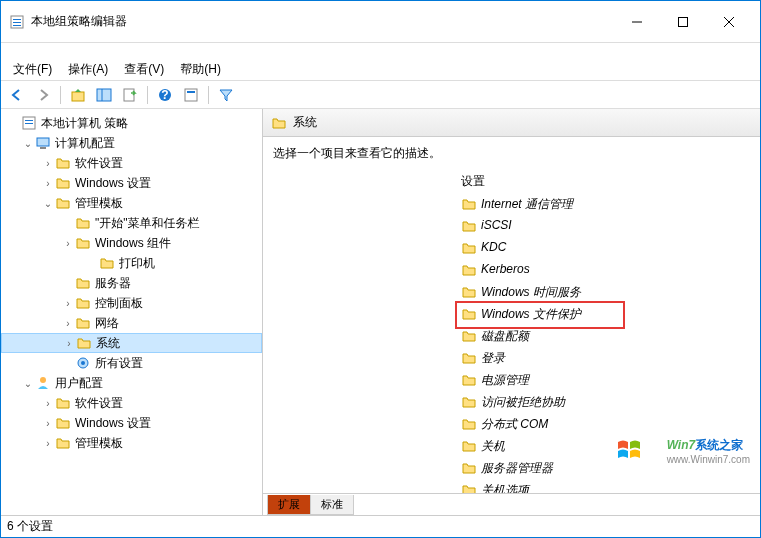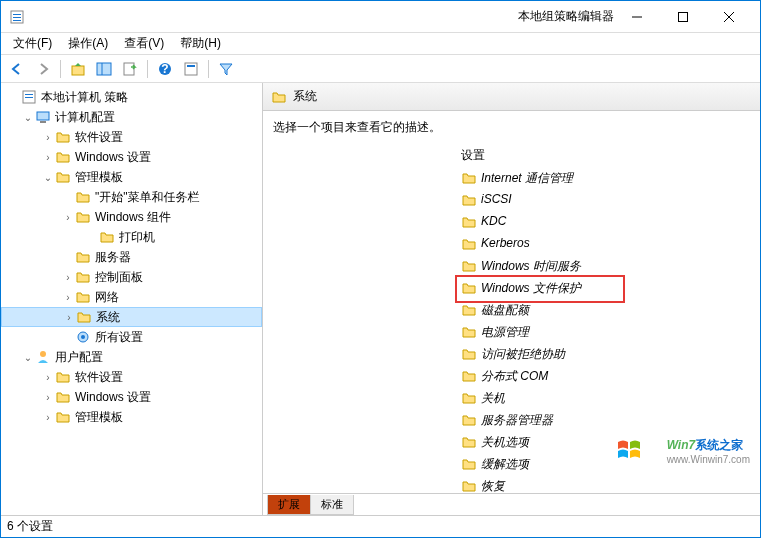--- a/index.html
+++ b/index.html
@@ -1,21 +1,21 @@
 <!DOCTYPE html>
 <html><head>
 <meta charset="utf-8">
 <style>
 * { box-sizing: border-box; margin: 0; padding: 0; font-family: "Microsoft YaHei", "Segoe UI", sans-serif; font-size: 12px; }
 body { background: #fff; width: 761px; height: 538px; border: 1px solid #0078d7; display: flex; flex-direction: column; }
-.titlebar { height: 32px; background: #fff; display: flex; align-items: center; padding: 0 8px; border-bottom: 1px solid #ddd; text-align: right; }
+.titlebar { height: 42px; background: #fff; display: flex; align-items: center; padding: 0 8px; border-bottom: 1px solid #ddd; }
 .titlebar .icon { width: 16px; height: 16px; margin-right: 6px; }
 .titlebar .title { flex: 1; }
 .titlebar .winbtn { width: 46px; height: 30px; display: flex; align-items: center; justify-content: center; cursor: default; }
-.menubar { height: 22px; display: flex; align-items: center; padding: 0 4px; border-bottom: 1px solid #ddd; }
+.menubar { height: 22px; display: flex; align-items: center; padding: 0 4px; border-bottom: 1px solid #ddd; margin-top: 16px; }
 .menubar .menuitem { padding: 2px 8px; cursor: default; }
 .toolbar { height: 28px; display: flex; align-items: center; padding: 2px 4px; border-bottom: 1px solid #ddd; gap: 2px; }
 .toolbar .tbtn { width: 24px; height: 24px; display: flex; align-items: center; justify-content: center; cursor: default; border: 1px solid transparent; }
 .toolbar .sep { width: 1px; height: 18px; background: #ccc; margin: 0 3px; }
 .content { flex: 1; display: flex; overflow: hidden; }
 .tree { width: 262px; border-right: 1px solid #ccc; overflow-y: auto; padding: 4px 0; }
 .tree-row { display: flex; align-items: center; height: 20px; padding-left: 6px; cursor: default; white-space: nowrap; }
 .tree-row.selected { background: #cce8ff; border: 1px solid #99d1ff; }
 .tree-row .exp { width: 14px; display: inline-flex; justify-content: center; color: #666; font-size: 10px; }
 .tree-row .ficon { width: 16px; height: 16px; margin-right: 4px; display: inline-flex; }
@@ -364,20 +364,28 @@
               </svg>
             </span>
             <span>磁盘配额</span>
           </div>
           <div class="list-item">
             <span class="ficon">
               <svg width="16" height="16">
                 <path d="M2 4 L6 4 L7 6 L14 6 L14 13 L2 13 Z" fill="#ffe082" stroke="#c9a000"></path>
               </svg>
             </span>
+            <span>登录</span>
+          </div>
+          <div class="list-item">
+            <span class="ficon">
+              <svg width="16" height="16">
+                <path d="M2 4 L6 4 L7 6 L14 6 L14 13 L2 13 Z" fill="#ffe082" stroke="#c9a000"></path>
+              </svg>
+            </span>
             <span>电源管理</span>
           </div>
           <div class="list-item">
             <span class="ficon">
               <svg width="16" height="16">
                 <path d="M2 4 L6 4 L7 6 L14 6 L14 13 L2 13 Z" fill="#ffe082" stroke="#c9a000"></path>
               </svg>
             </span>
             <span>访问被拒绝协助</span>
           </div>

